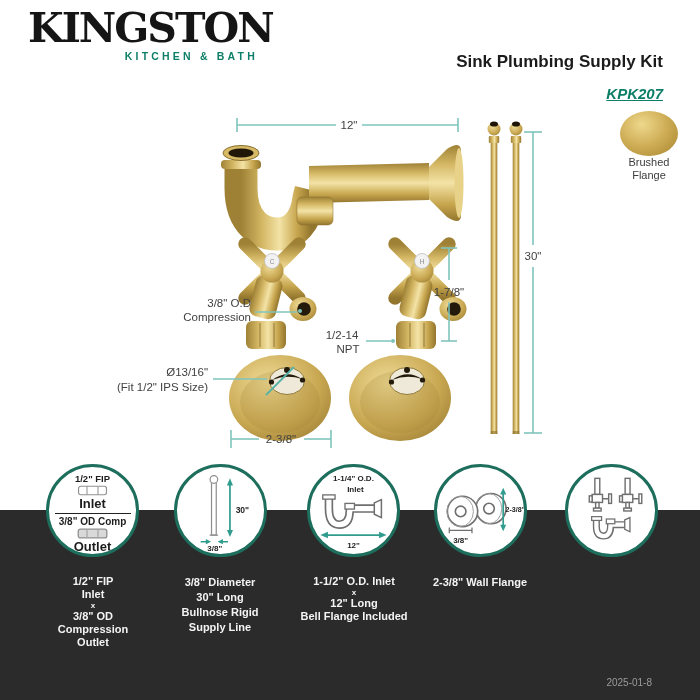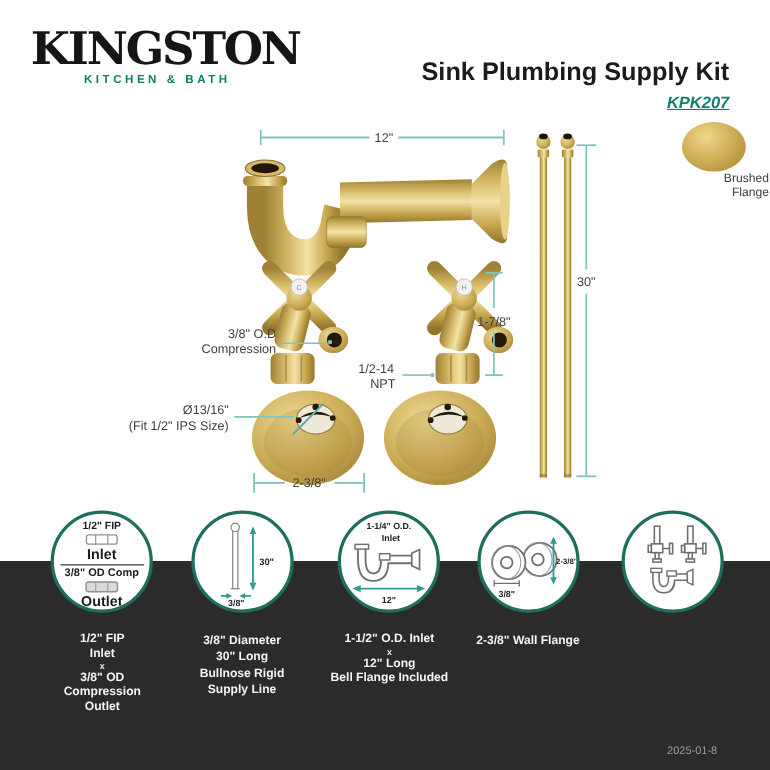--- a/index.html
+++ b/index.html
@@ -1,27 +1,27 @@
 <!DOCTYPE html>
 <html><head>
 <meta charset="utf-8">
 <style>
   html,body{margin:0;padding:0;background:#fff;}
   .page{position:relative;width:700px;height:700px;background:#ffffff;overflow:hidden;
         font-family:"Liberation Sans",sans-serif;}
   
-  .logo{position:absolute;left:28px;top:22px;width:230px;text-align:center;}
+  .logo{position:absolute;left:28px;top:6px;width:230px;text-align:right;}
   .logo-name{font-family:"DejaVu Serif",serif;font-weight:700;font-size:41px;line-height:44px;
              letter-spacing:-2px;color:#151515;}
   .logo-tag{font-size:10.5px;font-weight:700;letter-spacing:3.2px;color:#0d7f68;margin-top:0px;}
-  .title{position:absolute;right:37px;top:52px;font-size:23px;font-weight:700;color:#1b1b1b;}
+  .title{position:absolute;right:37px;top:52px;font-size:17px;font-weight:700;color:#1b1b1b;}
   .model{position:absolute;right:37px;top:85px;font-size:15px;font-weight:700;font-style:italic;color:#0d7f68;text-decoration:underline;}
   .swatch{position:absolute;left:620px;top:111px;width:58px;height:45px;border-radius:50%;
           background:radial-gradient(ellipse at 38% 30%, #eed88c 0%, #d1b05a 45%, #b8953f 78%, #a5853a 100%);}
-  .swatch-label{position:absolute;left:599px;top:156px;width:100px;text-align:right;
+  .swatch-label{position:absolute;left:599px;top:156px;width:100px;text-align:center;
                 font-size:11px;line-height:13px;color:#3c3c3c;font-weight:500;}
   
   .diagram{position:absolute;left:0;top:0;width:700px;height:700px;}
   .dimtxt{font-family:"Liberation Sans",sans-serif;font-size:11.5px;font-weight:500;fill:#414141;}
   
   .band{position:absolute;left:0;top:510px;width:700px;height:190px;background:#2b2b2b;}
   .spec-circle{position:absolute;top:464px;width:93px;height:93px;box-sizing:border-box;
                background:#fff;border:3px solid #1d6e5c;border-radius:50%;overflow:hidden;}
   .spec-circle svg{display:block;width:87px;height:87px;}
   .c1{left:46px;} .c2{left:174px;} .c3{left:307px;} .c4{left:434px;} .c5{left:565px;}

